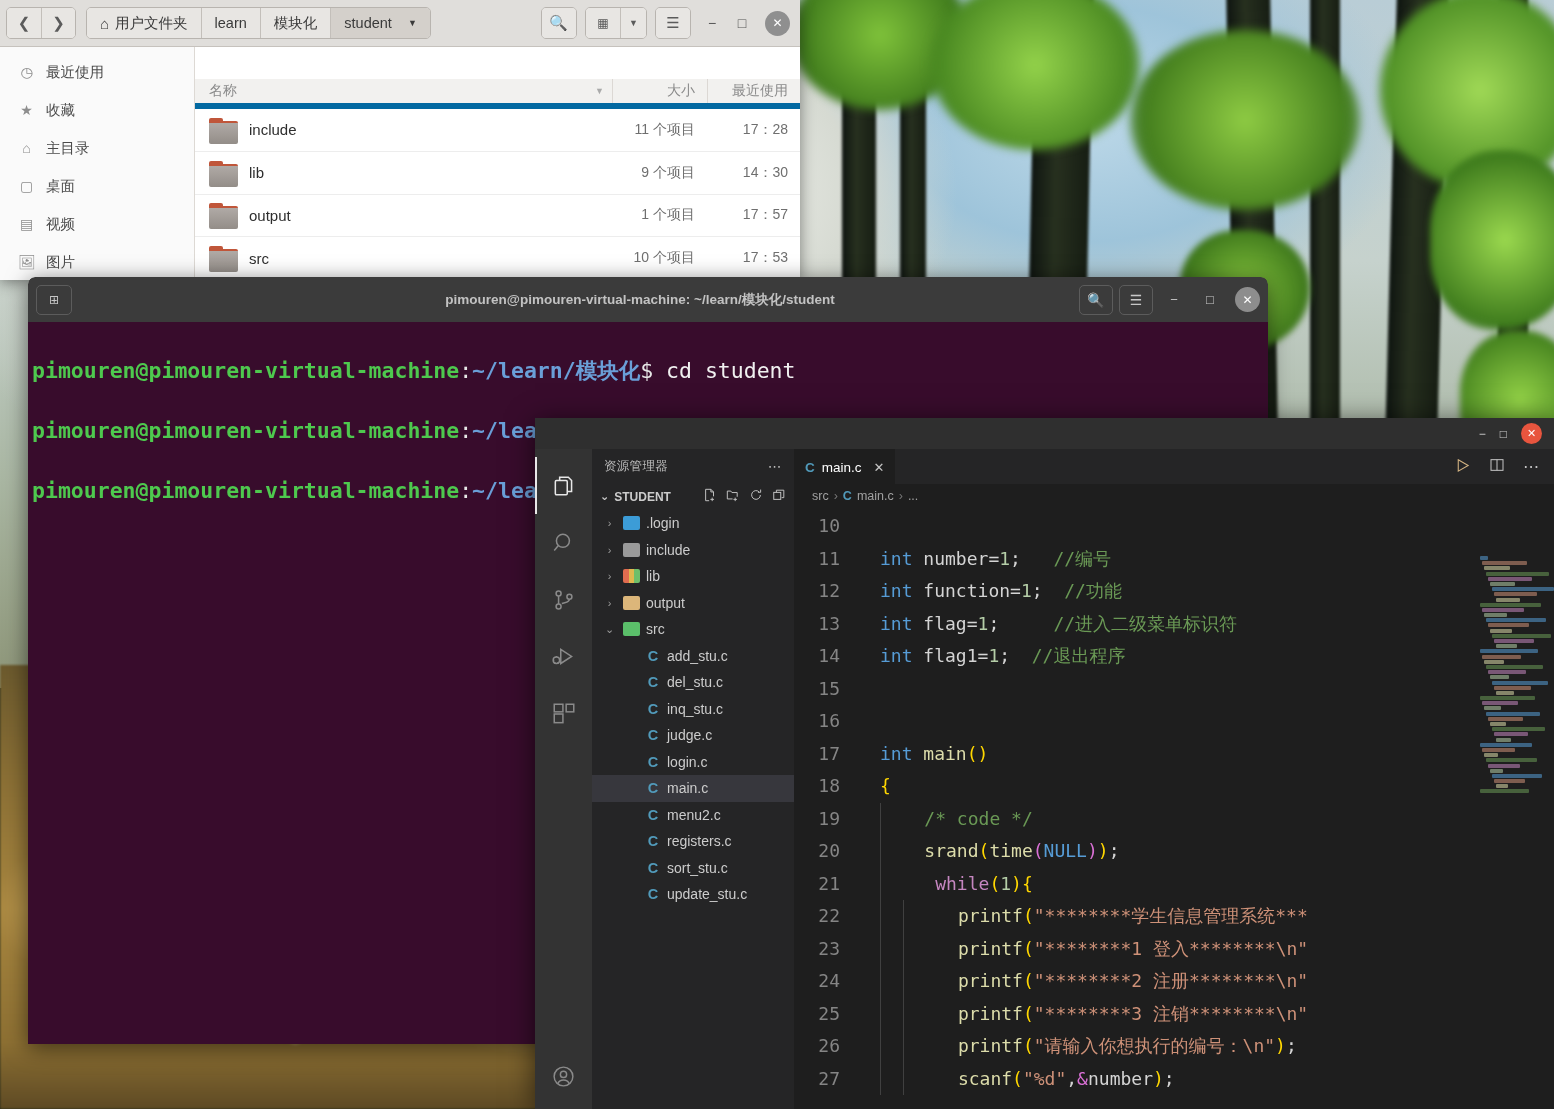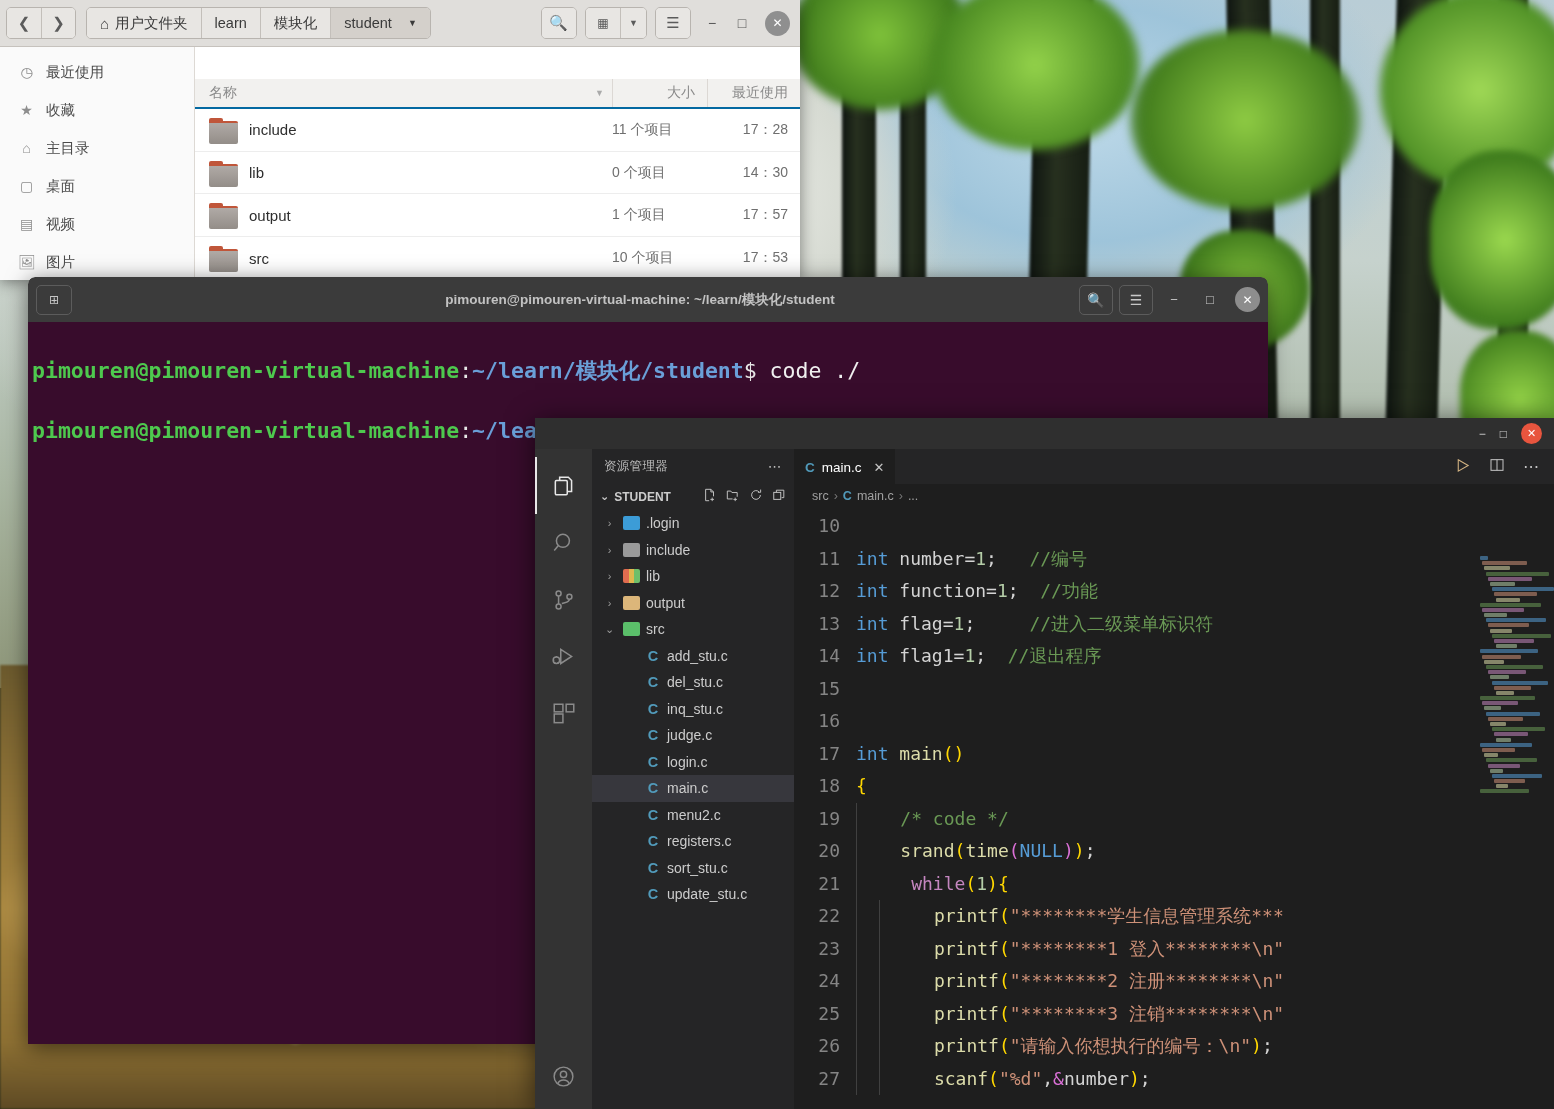--- a/index.html
+++ b/index.html
@@ -70,28 +70,28 @@
   .crumb + .crumb{ border-left:1px solid #c3bfba; }
   .crumb.active{ background:#d4d0cb; font-weight:500; }
   .nt-right{ margin-left:auto; display:flex; align-items:center; gap:0; }
   .wbtn{ width:30px; height:30px; display:flex; align-items:center; justify-content:center; color:#555; font-size:14px; cursor:pointer; }
   .wclose{ width:25px; height:25px; border-radius:50%; background:#8f8f8f; color:#fff; font-size:12px; display:flex; align-items:center; justify-content:center; margin-left:8px; margin-right:4px; cursor:pointer;}
   .nt-body{ flex:1; display:flex; overflow:hidden; }
   .nt-side{ width:195px; background:#fafafa; border-right:1px solid #ddd9d4; padding-top:6px; }
   .side-it{ display:flex; align-items:center; gap:11px; height:38px; padding:0 0 0 18px; font-size:14.5px; color:#4a4a4a; cursor:pointer; }
   .side-ic{ width:17px; text-align:center; color:#8e8e8e; font-size:14px; }
   .nt-main{ flex:1; background:#fff; display:flex; flex-direction:column; }
-  .nt-cols{ display:flex; height:32px; background:#f2f1ef; border-bottom:2px solid #0369a1; font-size:14px; color:#8a8a8a;margin-top:32px; }
+  .nt-cols{ display:flex; height:32px; background:#f2f1ef; border-bottom:6px solid #0369a1; font-size:14px; color:#8a8a8a;margin-top:32px; }
   .col-name{ flex:1; display:flex; align-items:center; padding-left:14px; }
   .col-sort{ margin-left:auto; margin-right:8px; font-size:9px; color:#aaa; }
   .col-size{ width:95px; display:flex; align-items:center; justify-content:flex-end; padding-right:12px; border-left:1px solid #dcd8d4; }
   .col-time{ width:93px; display:flex; align-items:center; justify-content:flex-end; padding-right:12px; border-left:1px solid #dcd8d4; }
   .frow{ display:flex; align-items:center; height:46px; border-bottom:1px solid #ededed; font-size:15px; color:#2e2e2e; cursor:pointer; }
   .fname{ flex:1; display:flex; align-items:center; gap:11px; padding-left:14px; }
-  .fsize{ width:95px; text-align:left; padding-right:12px; color:#6f6f6f; font-size:14px; }
+  .fsize{ width:95px; text-align:right; padding-right:12px; color:#6f6f6f; font-size:14px; }
   .ftime{ width:93px; text-align:right; padding-right:12px; color:#6f6f6f; font-size:14px; }
   .folder-ic{ width:29px; height:24px; position:relative; flex:0 0 29px; }
   .folder-ic:before{ content:""; position:absolute; left:0; top:0; width:14px; height:5px; background:#c0563a; border-radius:2px 2px 0 0; }
   .folder-ic:after{ content:""; position:absolute; left:0; top:3px; width:29px; height:21px; background:linear-gradient(180deg,#b0aaa6,#938d88); border-radius:2px; border-top:2px solid #c0563a;}
 
   
   #terminal{
     position:absolute; left:28px; top:277px; width:1240px; height:767px;
     box-shadow:0 4px 22px rgba(0,0,0,.55); border-radius:7px 7px 0 0; overflow:hidden;
   }
@@ -161,21 +161,21 @@
   .vs-edit{ flex:1; background:#1e1e1e; display:flex; flex-direction:column; overflow:hidden; }
   .tabrow{ height:35px; flex:0 0 35px; background:#252526; display:flex; align-items:stretch; }
   .tab{ display:flex; align-items:center; gap:7px; padding:0 11px; background:#1e1e1e; font-size:13.5px; color:#ffffff; border-top:1px solid #1e1e1e; cursor:pointer; }
   .tab .x{ margin-left:5px; color:#c5c5c5; font-size:13px; }
   .tabacts{ margin-left:auto; display:flex; align-items:center; gap:18px; padding-right:14px; color:#c5c5c5; font-size:14px; }
   .bread{ height:24px; flex:0 0 24px; display:flex; align-items:center; gap:5px; padding-left:18px; font-size:12.5px; color:#a0a0a0; background:#1e1e1e; }
   .codewrap{ flex:1; position:relative; overflow:hidden; display:flex; }
   .code{ flex:1; font-family:"DejaVu Sans Mono","Liberation Mono",monospace; font-size:18px; line-height:32.5px; white-space:pre; padding-top:2px; }
   .ln{ display:flex; align-items:flex-start; height:32.5px; }
   .no{ width:62px; flex:0 0 62px; text-align:right; padding-right:16px; color:#858585; }
-  .ct{ flex:1; }
+  .ct{ flex:1;margin-left:24px; }
   .minimap{ width:80px; flex:0 0 80px; background:#1e1e1e; padding-top:48px; padding-left:6px; }
   .mmrow{ height:4px; margin-bottom:1.2px; border-radius:1px; }
   .k{ color:#569cd6; } .f{ color:#dcdcaa; } .s{ color:#ce9178; }
   .c{ color:#6a9955; } .n{ color:#b5cea8; } .p{ color:#c586c0; }
   .y{ color:#ffd700; } .m{ color:#da70d6; } .w{ color:#d4d4d4; }
   .guide{ display:inline-block; width:0; border-left:1px solid #404040; height:32.5px; vertical-align:top; }
 </style>
 </head>
 <body>
 
@@ -278,21 +278,21 @@
           <span>include</span>
         </div>
         <div class="fsize">11 个项目</div>
         <div class="ftime">17：28</div>
       </div>
       <div class="frow">
         <div class="fname">
           <span class="folder-ic"></span>
           <span>lib</span>
         </div>
-        <div class="fsize">0 个项目</div>
+        <div class="fsize">9 个项目</div>
         <div class="ftime">14：30</div>
       </div>
       <div class="frow">
         <div class="fname">
           <span class="folder-ic"></span>
           <span>output</span>
         </div>
         <div class="fsize">1 个项目</div>
         <div class="ftime">17：57</div>
       </div>
@@ -314,20 +314,21 @@
     <div class="tm-title">pimouren@pimouren-virtual-machine: ~/learn/模块化/student</div>
     <div class="tm-right">
       <div class="tm-b">🔍</div>
       <div class="tm-b">☰</div>
       <div class="tm-p">−</div>
       <div class="tm-p">□</div>
       <div class="tm-x">✕</div>
     </div>
   </div>
   <div class="tm-body">
+<div><span class="t-user">pimouren@pimouren-virtual-machine</span><span class="t-colon">:</span><span class="t-path">~/learn/模块化</span><span class="t-dollar">$ </span><span class="t-cmd">cd student</span></div>
 <div><span class="t-user">pimouren@pimouren-virtual-machine</span><span class="t-colon">:</span><span class="t-path">~/learn/模块化/student</span><span class="t-dollar">$ </span><span class="t-cmd">code ./</span></div>
 <div><span class="t-user">pimouren@pimouren-virtual-machine</span><span class="t-colon">:</span><span class="t-path">~/learn/模块化/student</span><span class="t-dollar">$ </span><span class="t-cursor"></span></div>
   </div>
 </div>
 
 <div id="vscode">
   <div class="vs-title">
     <div class="vs-wc">
       <div class="vs-wb">−</div>
       <div class="vs-wb">□</div>

